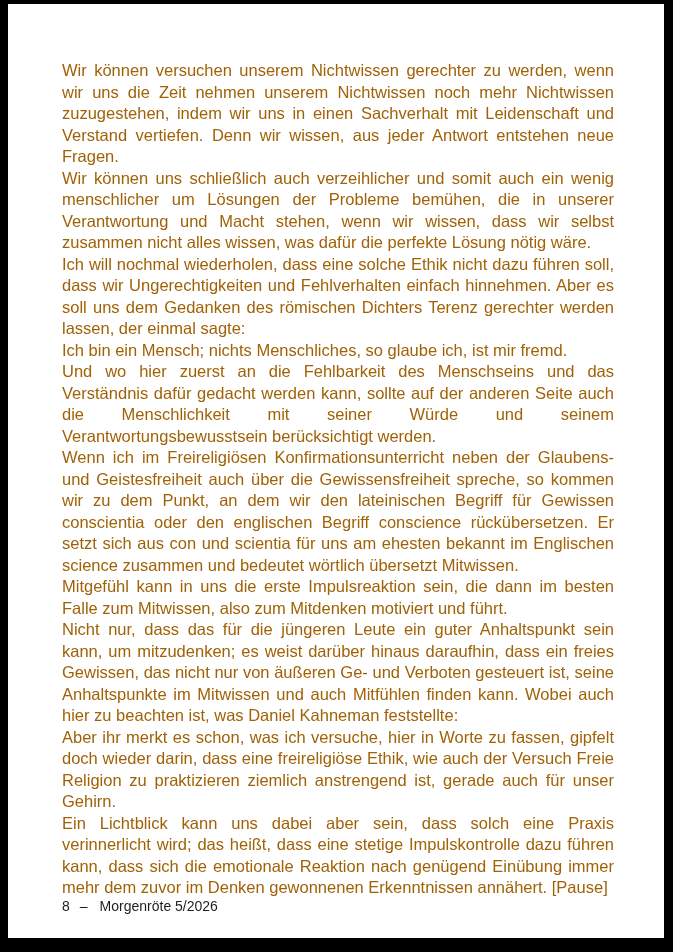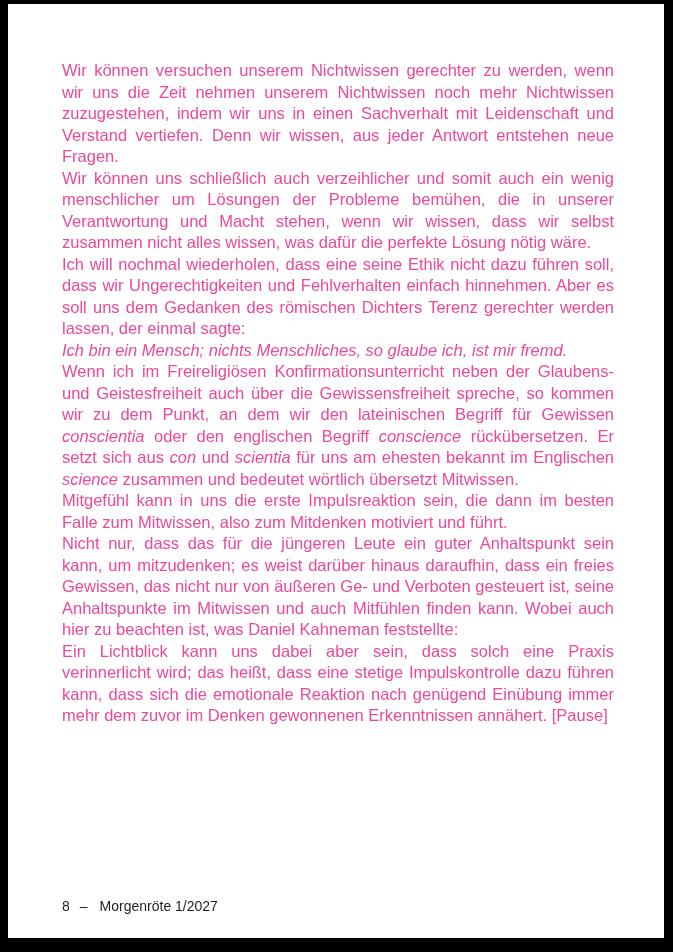--- a/index.html
+++ b/index.html
@@ -20,33 +20,32 @@
     top: 4px;
     right: 9px;
     bottom: 14px;
     background: #ffffff;
   }
   .text-column {
     position: absolute;
     left: 54px;
     top: 56px;
     width: 552px;
-    color: #ec4899;
+    color: #a16207;
     font-size: 16.5px;
     line-height: 21.5px;
     text-align: justify;
     hyphens: auto;
     -webkit-hyphens: auto;
   }
   .text-column p {
     margin: 0;
     padding: 0;
   }
   .text-column p span.it {
-    font-style: italic;
   }
   .footer {
     position: absolute;
     left: 54px;
     top: 893px;
     color: #1e1e1e;
     font-size: 14px;
     line-height: 18px;
     display: flex;
     align-items: baseline;
@@ -55,25 +54,27 @@
   .footer .pageno { display: inline-block; }
   .footer .sep    { display: inline-block; margin: 0 12px 0 10px; }
 </style>
 </head>
 <body>
 
 <div class="paper">
   <div class="text-column">
       <p><span>Wir können versuchen unserem Nichtwissen gerechter zu werden, wenn wir uns die Zeit nehmen unserem Nichtwissen noch mehr Nichtwissen zuzugestehen, indem wir uns in einen Sachverhalt mit Leidenschaft und Verstand vertiefen. Denn wir wissen, aus jeder Antwort entstehen neue Fragen.</span></p>
       <p><span>Wir können uns schließlich auch verzeihlicher und somit auch ein wenig menschlicher um Lösungen der Probleme bemühen, die in unserer Verantwortung und Macht stehen, wenn wir wissen, dass wir selbst zusammen nicht alles wissen, was dafür die perfekte Lösung nötig wäre.</span></p>
-      <p><span>Ich will nochmal wiederholen, dass eine seine Ethik nicht dazu führen soll, dass wir Ungerechtigkeiten und Fehlverhalten einfach hinnehmen. Aber es soll uns dem Gedanken des römischen Dichters Terenz gerechter werden lassen, der einmal sagte:</span></p>
+      <p><span>Ich will nochmal wiederholen, dass eine solche Ethik nicht dazu führen soll, dass wir Ungerechtigkeiten und Fehlverhalten einfach hinnehmen. Aber es soll uns dem Gedanken des römischen Dichters Terenz gerechter werden lassen, der einmal sagte:</span></p>
       <p><span class="it">Ich bin ein Mensch; nichts Menschliches, so glaube ich, ist mir fremd.</span></p>
+      <p><span>Und wo hier zuerst an die Fehlbarkeit des Menschseins und das Verständnis dafür gedacht werden kann, sollte auf der anderen Seite auch die Menschlichkeit mit seiner Würde und seinem Verantwortungsbewusstsein berücksichtigt werden.</span></p>
       <p><span>Wenn ich im Freireligiösen Konfirmationsunterricht neben der Glaubens- und Geistesfreiheit auch über die Gewissensfreiheit spreche, so kommen wir zu dem Punkt, an dem wir den lateinischen Begriff für Gewissen </span><span class="it">conscientia</span><span> oder den englischen Begriff </span><span class="it">conscience</span><span> rückübersetzen. Er setzt sich aus </span><span class="it">con</span><span> und </span><span class="it">scientia</span><span> für uns am ehesten bekannt im Englischen </span><span class="it">science</span><span> zusammen und bedeutet wörtlich übersetzt Mitwissen.</span></p>
       <p><span>Mitgefühl kann in uns die erste Impulsreaktion sein, die dann im besten Falle zum Mitwissen, also zum Mitdenken motiviert und führt.</span></p>
       <p><span>Nicht nur, dass das für die jüngeren Leute ein guter Anhaltspunkt sein kann, um mitzudenken; es weist darüber hinaus daraufhin, dass ein freies Gewissen, das nicht nur von äußeren Ge- und Verboten gesteuert ist, seine Anhaltspunkte im Mitwissen und auch Mitfühlen finden kann. Wobei auch hier zu beachten ist, was Daniel Kahneman feststellte:</span></p>
+      <p><span>Aber ihr merkt es schon, was ich versuche, hier in Worte zu fassen, gipfelt doch wieder darin, dass eine freireligiöse Ethik, wie auch der Versuch Freie Religion zu praktizieren ziemlich anstrengend ist, gerade auch für unser Gehirn.</span></p>
       <p><span>Ein Lichtblick kann uns dabei aber sein, dass solch eine Praxis verinnerlicht wird; das heißt, dass eine stetige Impulskontrolle dazu führen kann, dass sich die emotionale Reaktion nach genügend Einübung immer mehr dem zuvor im Denken gewonnenen Erkenntnissen annähert. [Pause]</span></p>
     </div>
   <div class="footer">
     <span class="pageno">8</span>
     <span class="sep">–</span>
-    <span class="pub">Morgenröte 1/2027</span>
+    <span class="pub">Morgenröte 5/2026</span>
   </div>
 </div>
 
 </body></html>

